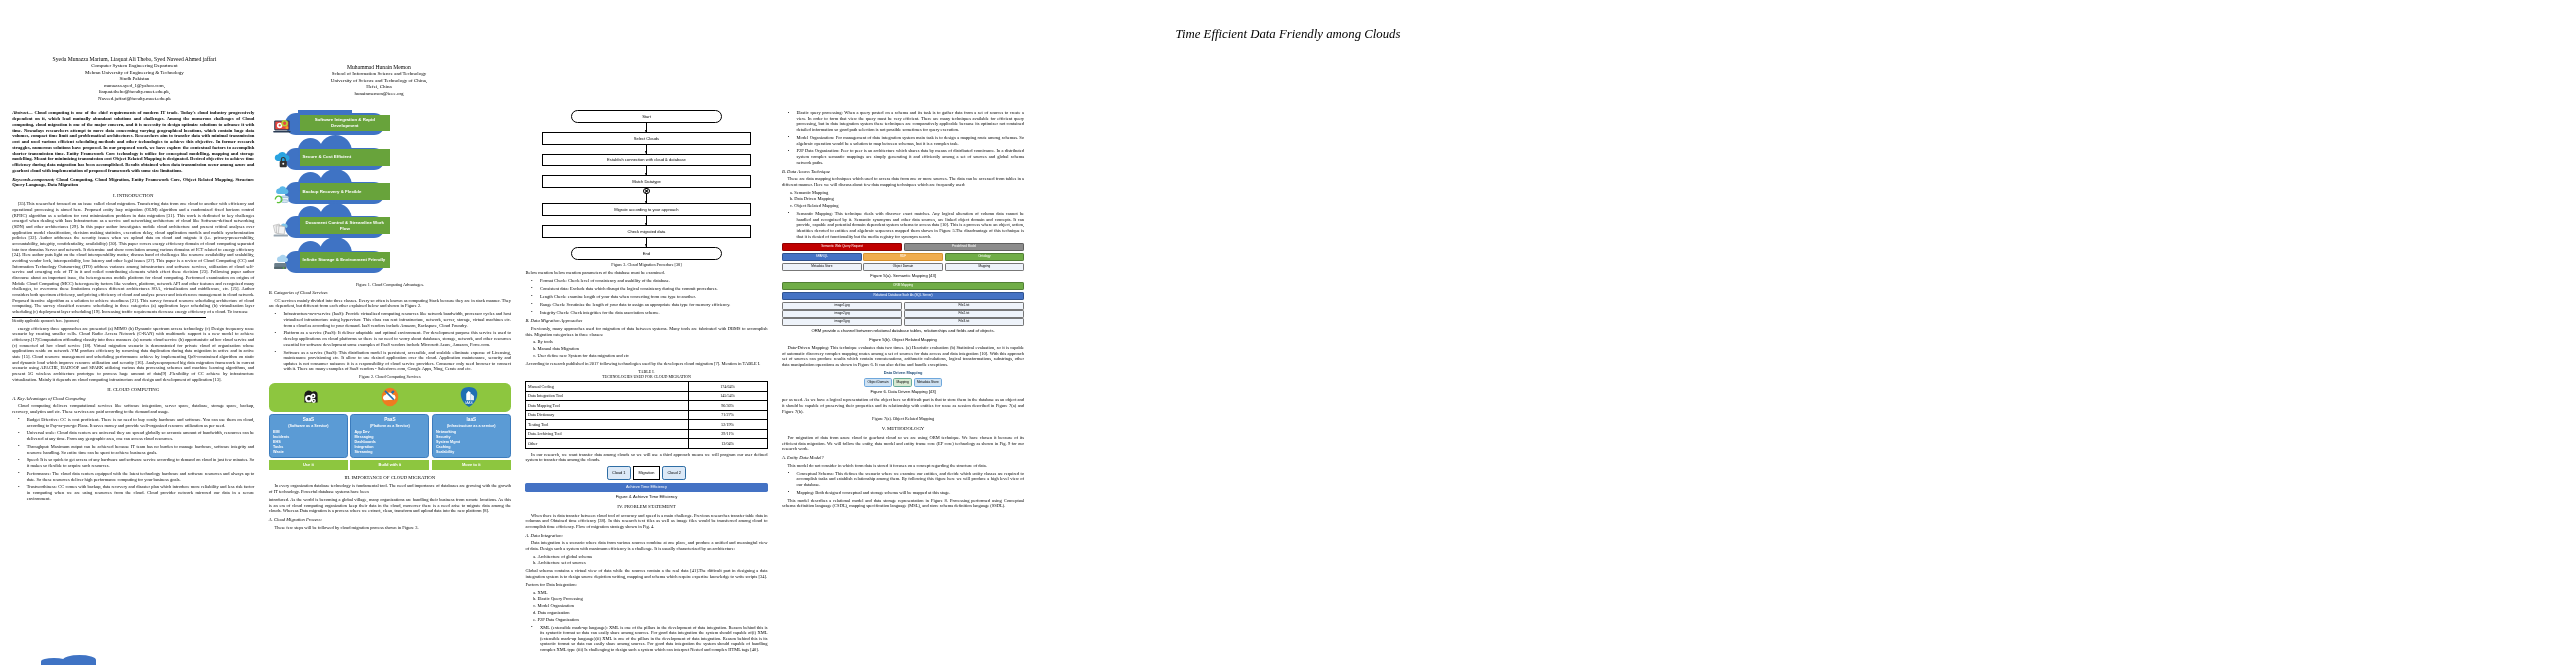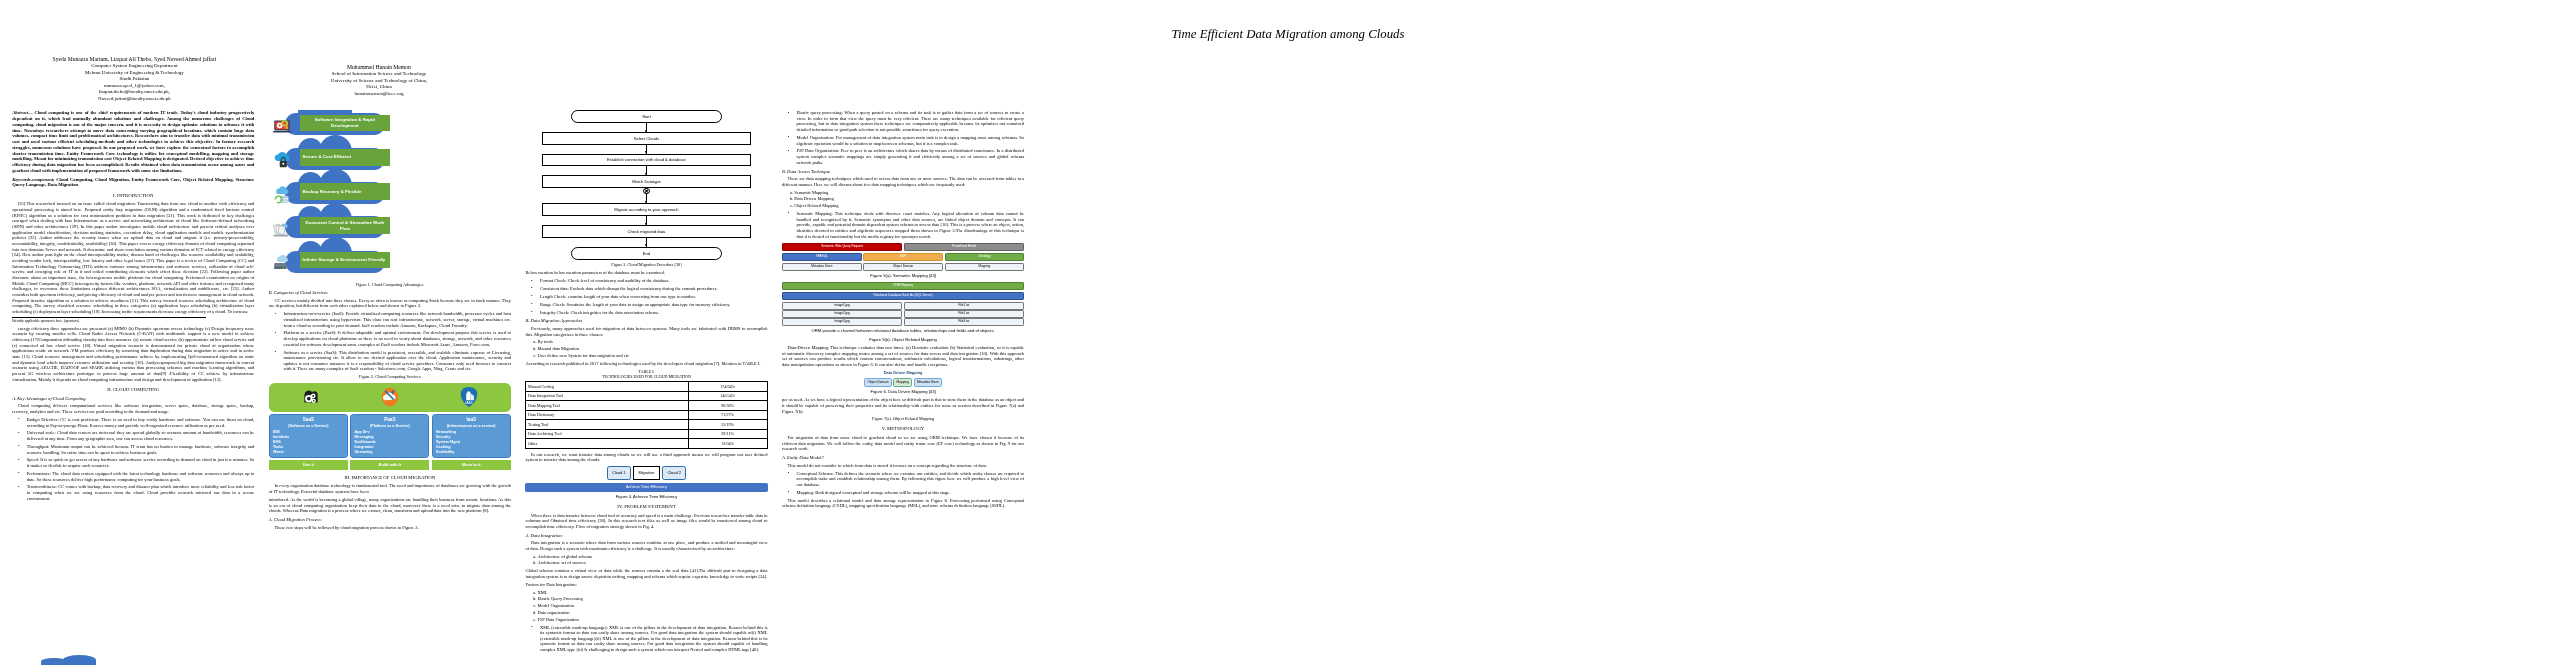--- a/index.html
+++ b/index.html
@@ -127,21 +127,21 @@
   .f6 .node { border:0.6px solid #6a9; background:#d9ead3; border-radius:1.7px; padding:1.7px 2.2px; text-align:center; }
   .f6 .cloudnode{ background:#cfe2f3; border-color:#6fa8dc;}
   .fn { font-size:3.7px; border-top:0.6px solid #000; padding-top:1.1px; margin-top:2.2px; text-indent:0; width:80%;}
 </style>
 </head>
 <body>
 
 <div class="page">
   <div class="cols">
 
-    <h1 class="title">Time Efficient Data Migration among Clouds</h1>
+    <h1 class="title">Time Efficient Data Friendly among Clouds</h1>
 
     <div class="authblock">
       <div class="auth">
         <div class="nm">Syeda Munazza Marium, Liaquat Ali Thebo, Syed Naveed Ahmed jaffari</div>
         <div>Computer System Engineering Department</div>
         <div>Mehran University of Engineering &amp; Technology</div>
         <div>Sindh Pakistan</div>
         <div style="white-space:pre-line">munazza.syed_1@yahoo.com,
 liaquat.thebo@faculty.muet.edu.pk,
 Naveed.jaffari@faculty.muet.edu.pk</div>

